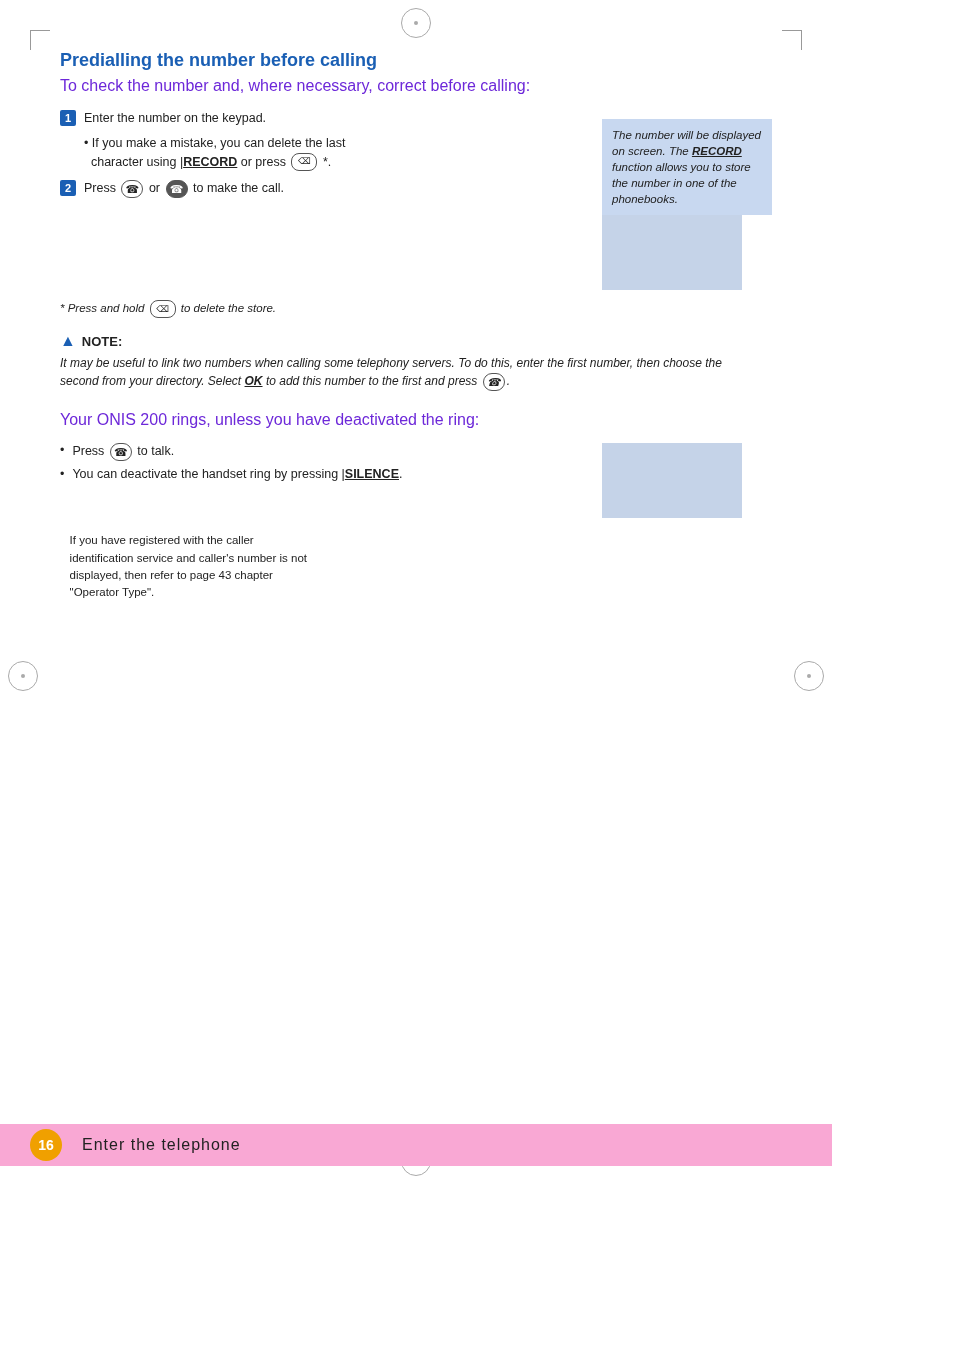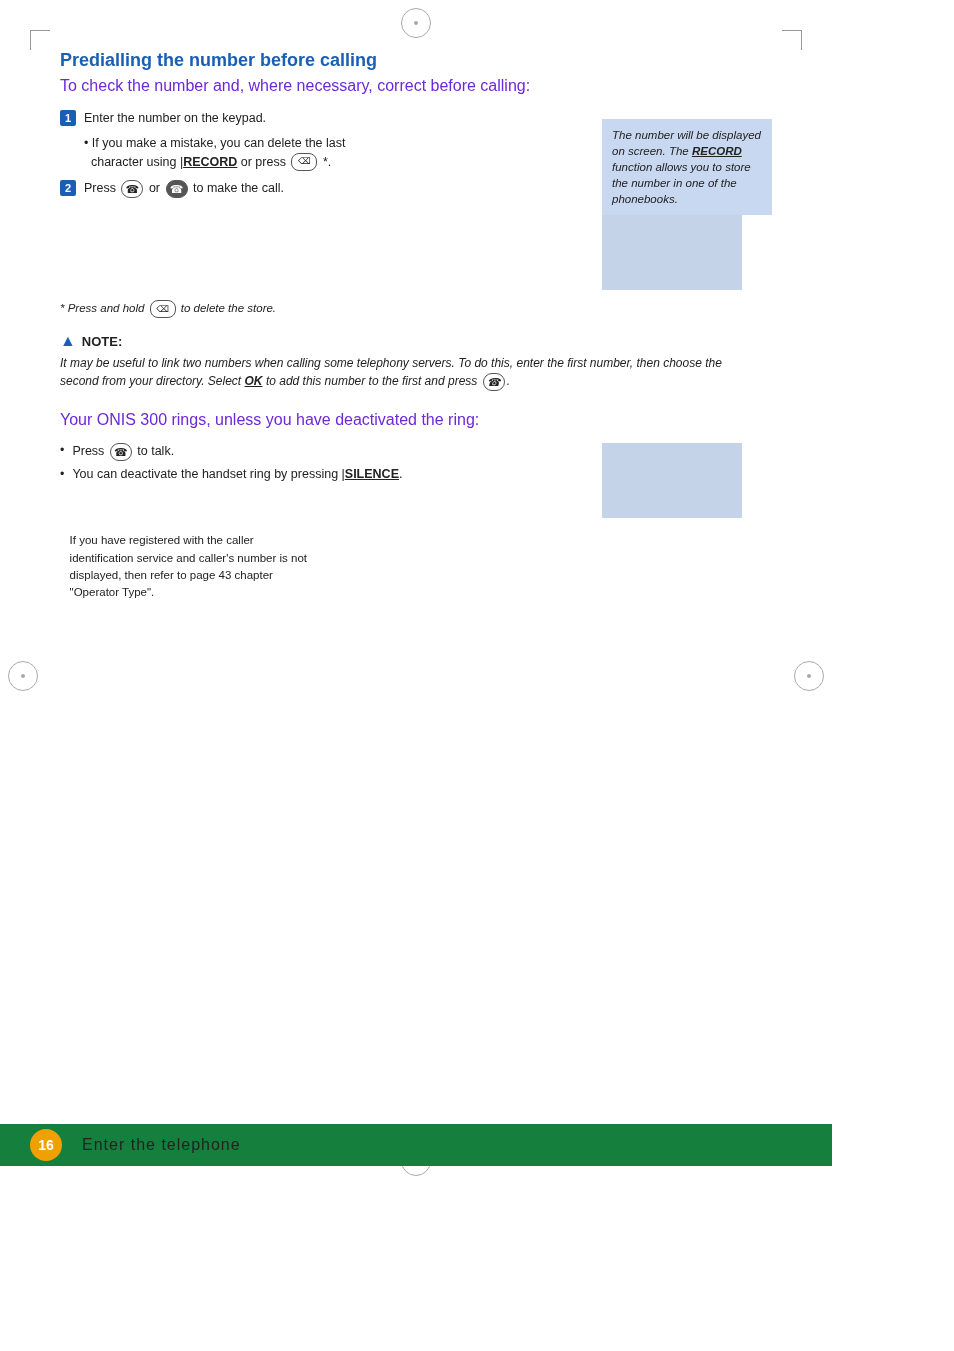--- a/index.html
+++ b/index.html
@@ -306,21 +306,21 @@
       margin-right: 8px;
       flex-shrink: 0;
     }
 
     
     .footer-bar {
       position: absolute;
       bottom: 185px;
       left: 0;
       right: 0;
-      background: #15803d;
+      background: #f9a8d4;
       height: 42px;
       display: flex;
       align-items: center;
       padding-left: 30px;
     }
 
     .footer-num {
       background: #f0a000;
       color: #fff;
       font-weight: bold;
@@ -429,21 +429,21 @@
       <p class="note-text">
         It may be useful to link two numbers when calling some telephony servers. To do this, enter the first number, then choose the<br>
         second from your directory. Select <span class="bold-underline">OK</span> <em>to add this number to the first and press</em>
         <span class="phone-btn">
           <span class="phone-icon"></span>
         </span>.
       </p>
     </div>
 
     <div class="section-sep">
-      <p class="section-intro">Your ONIS 300 rings, unless you have deactivated the ring:</p>
+      <p class="section-intro">Your ONIS 200 rings, unless you have deactivated the ring:</p>
     </div>
 
     <div class="answering-two-col">
       <div class="answering-main">
 
         <div class="bullet-item">
           <span>Press
             <span class="phone-btn">
               <span class="phone-icon"></span>
             </span>

